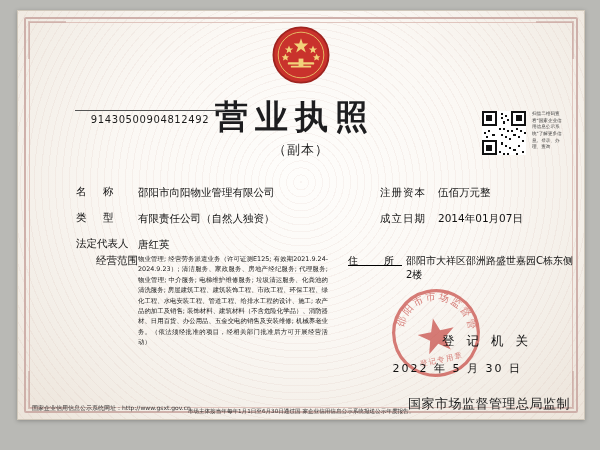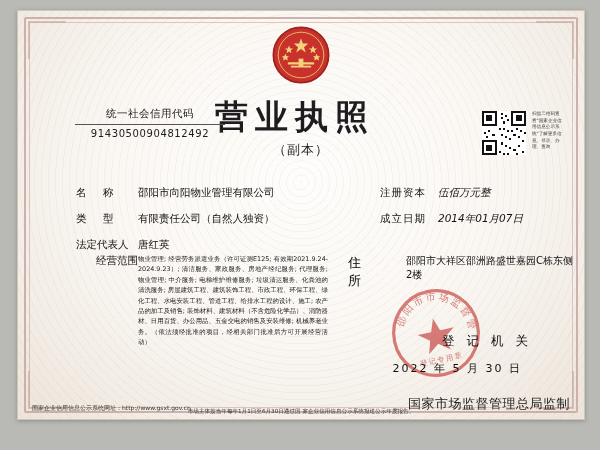--- a/index.html
+++ b/index.html
@@ -75,40 +75,40 @@
   .qr{width:44px;height:44px;}
   .qr-note{
     position:absolute;right:18px;top:100px;width:34px;
     font-size:4.6px;line-height:1.45;color:#3a3a3a;
   }
 
   
   .fields{position:absolute;left:58px;top:174px;width:250px;}
   .row{display:flex;margin-bottom:12px;font-size:10.5px;color:#111;line-height:1.35;}
   .lbl{
-    width:62px;flex:none;letter-spacing:3px;color:#111;
+    width:62px;flex:none;letter-spacing:3px;color:#111;font-family:Liberation Serif, serif;
   }
   .lbl.tight{letter-spacing:0px;}
   .val{flex:1;color:#111;}
 
   .fields-right{position:absolute;left:330px;top:174px;width:220px;}
   .row-r{display:flex;margin-bottom:12px;font-size:10.5px;color:#111;line-height:1.35;margin-left:32px;}
   .lbl-r{width:58px;flex:none;letter-spacing:1px;}
-  .val-r{flex:1;font-style:italic;}
+  .val-r{flex:1;}
 
   
   .scope{position:absolute;left:58px;top:243px;width:252px;display:flex;}
   .scope-lbl{width:62px;flex:none;font-size:10.5px;letter-spacing:0px;color:#111;text-align:right;}
   .scope-txt{
     flex:1;font-size:6.4px;line-height:1.62;color:#1a1a1a;text-align:justify;
   }
 
   
   .addr{position:absolute;left:330px;top:243px;width:230px;display:flex;}
-  .addr-lbl{width:58px;flex:none;font-size:13px;letter-spacing:8px;}
+  .addr-lbl{width:58px;flex:none;font-size:10px;letter-spacing:8px;text-decoration:underline;}
   .addr-txt{flex:1;font-size:10px;line-height:1.4;color:#111;}
 
   
   .authority{
     position:absolute;right:52px;top:322px;font-size:12.5px;letter-spacing:4px;color:#111;
   }
   .issue-date{
     position:absolute;right:62px;top:350px;font-size:11px;letter-spacing:2px;color:#111;
   }
 
@@ -154,21 +154,20 @@
       <polygon points="24,48 26,52 30,52 27,55 28,59 24,57 20,59 21,55 18,52 22,52" fill="#f2d27a"></polygon>
       <rect x="28" y="62" width="44" height="4" rx="1.5" fill="#f2d27a"></rect>
       <rect x="33" y="68" width="34" height="3" rx="1.2" fill="#f2d27a"></rect>
       <rect x="46" y="56" width="8" height="14" fill="#f2d27a"></rect>
     </svg>
 
     <div class="title">营业执照</div>
     <div class="subtitle">（副本）</div>
 
     <div class="code-block">
-      <div class="code-label">统一社会信用代码</div>
       <div class="code-line"></div>
       <div class="code-value">91430500904812492</div>
     </div>
 
     <div class="qr-wrap">
       <svg class="qr" viewBox="0 0 21 21" shape-rendering="crispEdges">
         <rect width="21" height="21" fill="#fff"></rect>
         <g fill="#111">
           <rect x="0" y="0" width="7" height="1"></rect>
             <rect x="0" y="6" width="7" height="1"></rect>

